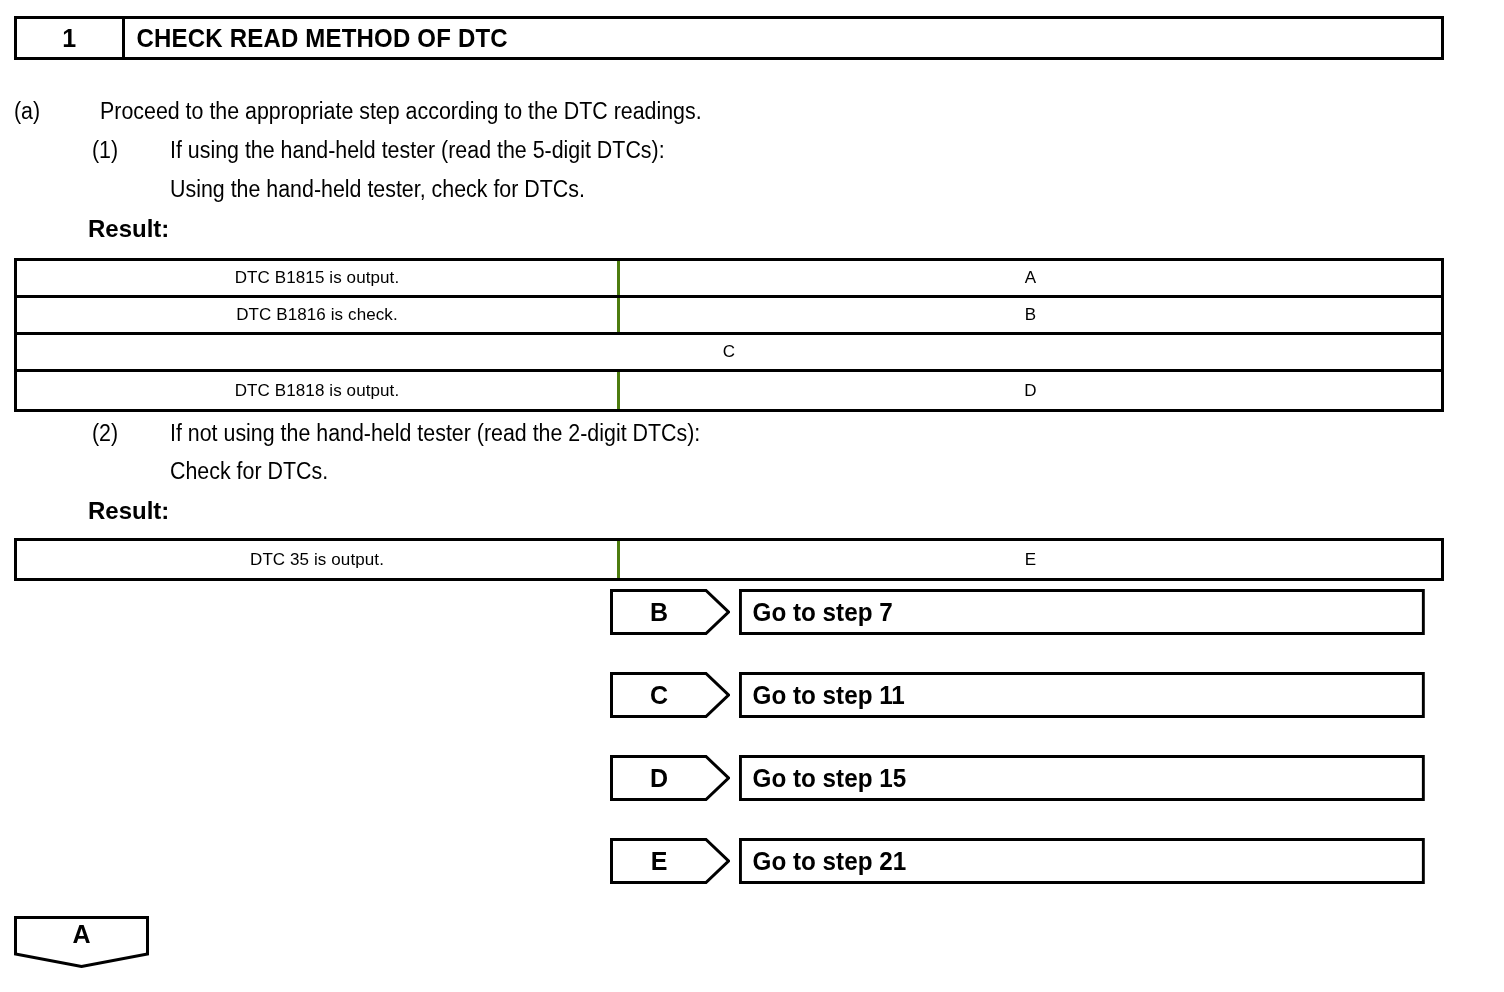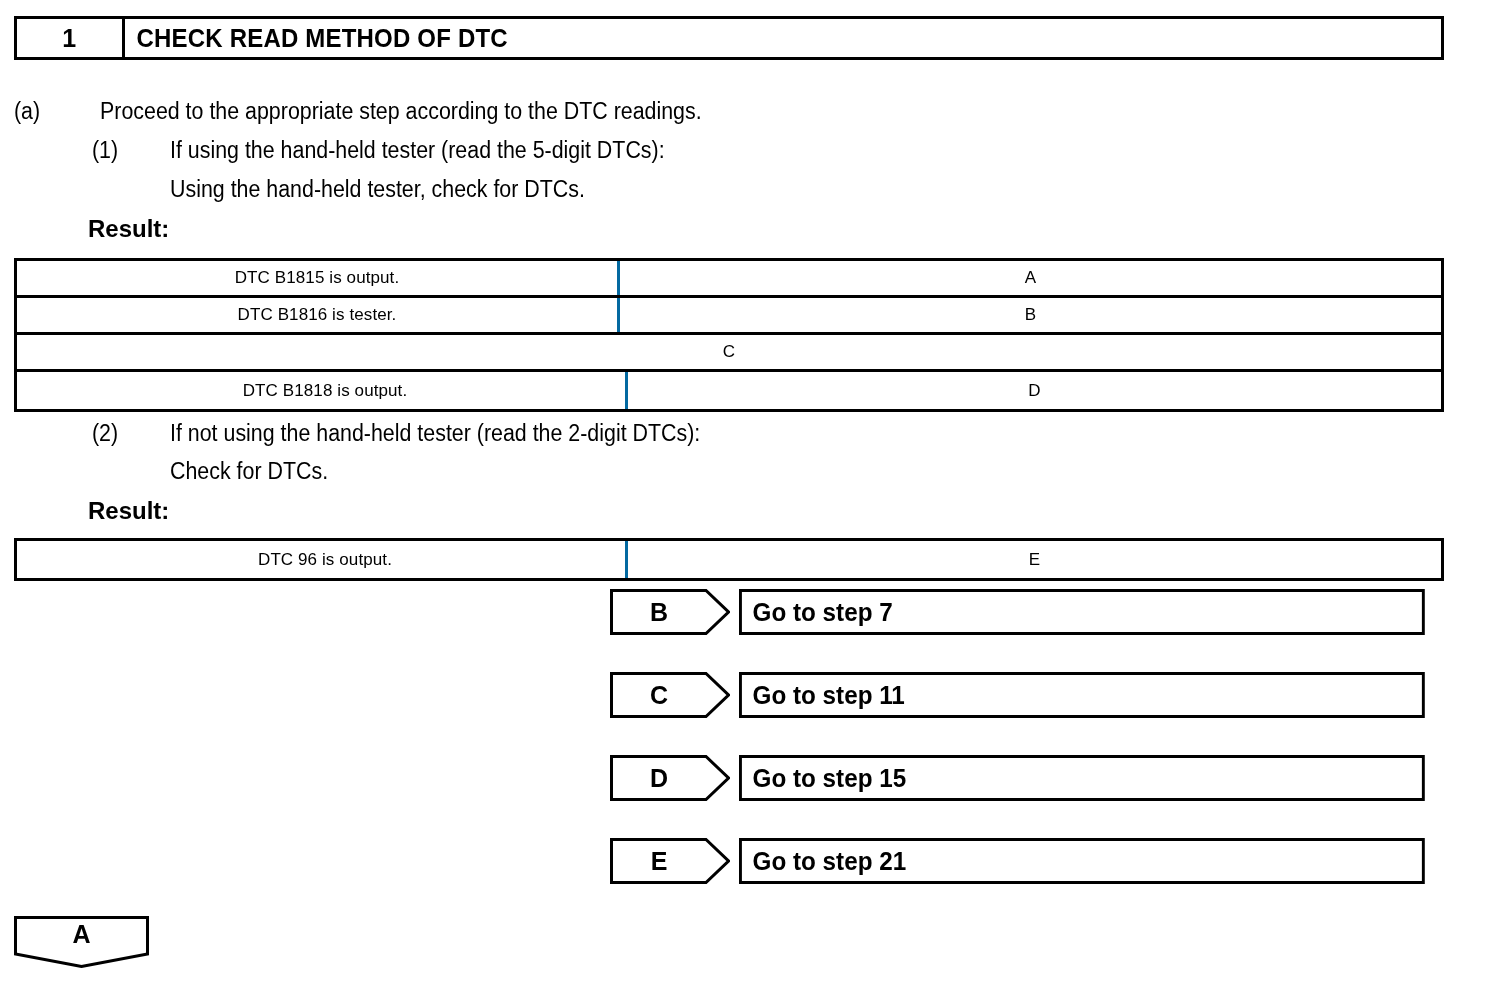--- a/index.html
+++ b/index.html
@@ -84,25 +84,24 @@
     box-sizing: border-box;
   }
   .rtable-row {
     display: flex;
     height: 37px;
     border-bottom: 3px solid #000;
     box-sizing: border-box;
   }
   .rtable-row:last-child {
     border-bottom: none;
-    padding-left: 8px;
   }
   .rtable-cond {
     width: 603px;
-    border-right: 3px solid #0369a1;
+    border-right: 3px solid #4d7c0f;
     box-sizing: border-box;
     display: flex;
     align-items: center;
     justify-content: center;
     font-size: 17px;
     white-space: nowrap;
     letter-spacing: 0.1px;
   }
   .rtable-res {
     flex: 1;
@@ -195,41 +194,41 @@
 <div class="para" style="left:170px; top:170px;">Using the hand-held tester, check for DTCs.</div>
 
 <div class="result-label" style="left:88px; top:214px;">Result:</div>
 
 <div class="rtable" style="top:258px;">
   <div class="rtable-row">
     <div class="rtable-cond">DTC B1815 is output.</div>
     <div class="rtable-res">A</div>
   </div>
   <div class="rtable-row">
-    <div class="rtable-cond">DTC B1816 is tester.</div>
+    <div class="rtable-cond">DTC B1816 is check.</div>
     <div class="rtable-res">B</div>
   </div>
   <div class="rtable-row">
     <div class="rtable-res">C</div>
   </div>
   <div class="rtable-row">
     <div class="rtable-cond">DTC B1818 is output.</div>
     <div class="rtable-res">D</div>
   </div>
 </div>
 
 <div class="para-marker" style="left:92px; top:414px;">(2)</div>
 <div class="para" style="left:170px; top:414px;">If not using the hand-held tester (read the 2-digit DTCs):</div>
 <div class="para" style="left:170px; top:452px;">Check for DTCs.</div>
 
 <div class="result-label" style="left:88px; top:496px;">Result:</div>
 
 <div class="rtable" style="top:538px;">
   <div class="rtable-row">
-    <div class="rtable-cond">DTC 96 is output.</div>
+    <div class="rtable-cond">DTC 35 is output.</div>
     <div class="rtable-res">E</div>
   </div>
 </div>
 
 <div class="goto-row" style="top:589px;">
   <div class="goto-tag">
     <svg class="goto-tag-shape" viewBox="0 0 120 46" preserveAspectRatio="none">
       <polygon points="1.5,1.5 96,1.5 118.5,23 96,44.5 1.5,44.5" fill="#ffffff" stroke="#000000" stroke-width="3"></polygon>
     </svg>
     <span class="goto-tag-letter">B</span>

